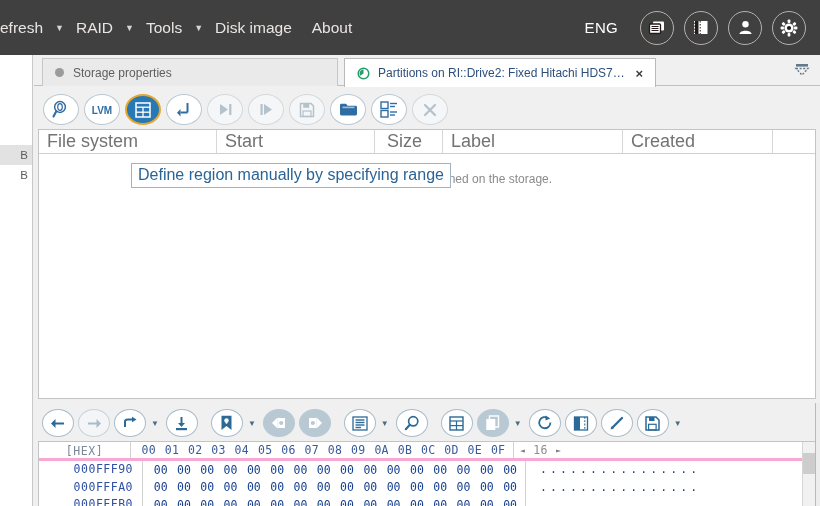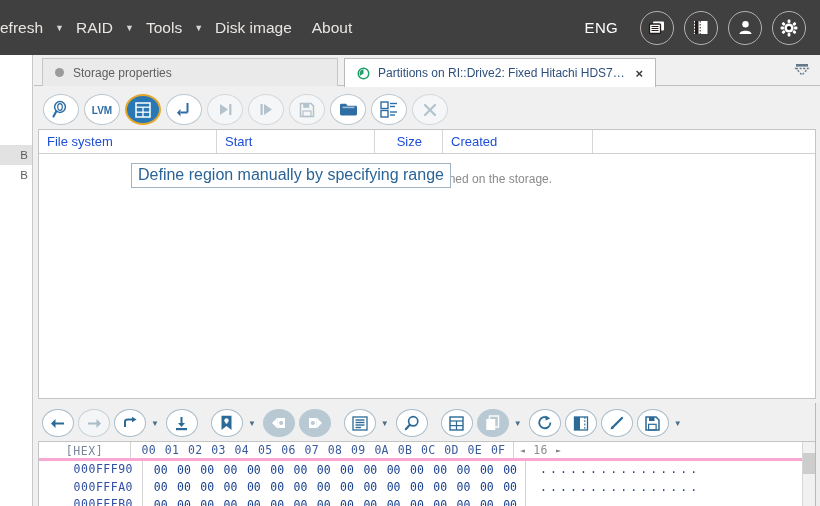--- a/index.html
+++ b/index.html
@@ -188,22 +188,22 @@
     position: absolute; left: 4px; top: 43px;
     width: 778px; height: 270px;
     background: #ffffff;
     border: 1px solid #c4c4c4;
   }
   .grid-head {
     display: flex;
     height: 24px;
     border-bottom: 1px solid #cfcfcf;
     background: #ffffff;
-    font-size: 13px;
-    color: #1d4ed8;
+    font-size: 18px;
+    color: #737373;
   }
   .gh {
     display: flex; align-items: center;
     padding-left: 8px;
     border-right: 1px solid #d7d7d7;
     overflow: hidden;
     white-space: nowrap;
   }
   .gh.c1 { width: 178px; }
   .gh.c2 { width: 158px; }
@@ -558,20 +558,21 @@
           </div>
         </div>
 
       </div>
 
       <div class="grid-box">
         <div class="grid-head">
           <div class="gh c1">File system</div>
           <div class="gh c2">Start</div>
           <div class="gh c3">Size</div>
+          <div class="gh c4">Label</div>
           <div class="gh c5">Created</div>
           <div class="gh c6"></div>
         </div>
         <div class="grid-empty">No partitions or regions defined on the storage.</div>
       </div>
 
       <div class="tooltip">Define region manually by specifying range</div>
     </div>
 
     <div class="hex-panel">

